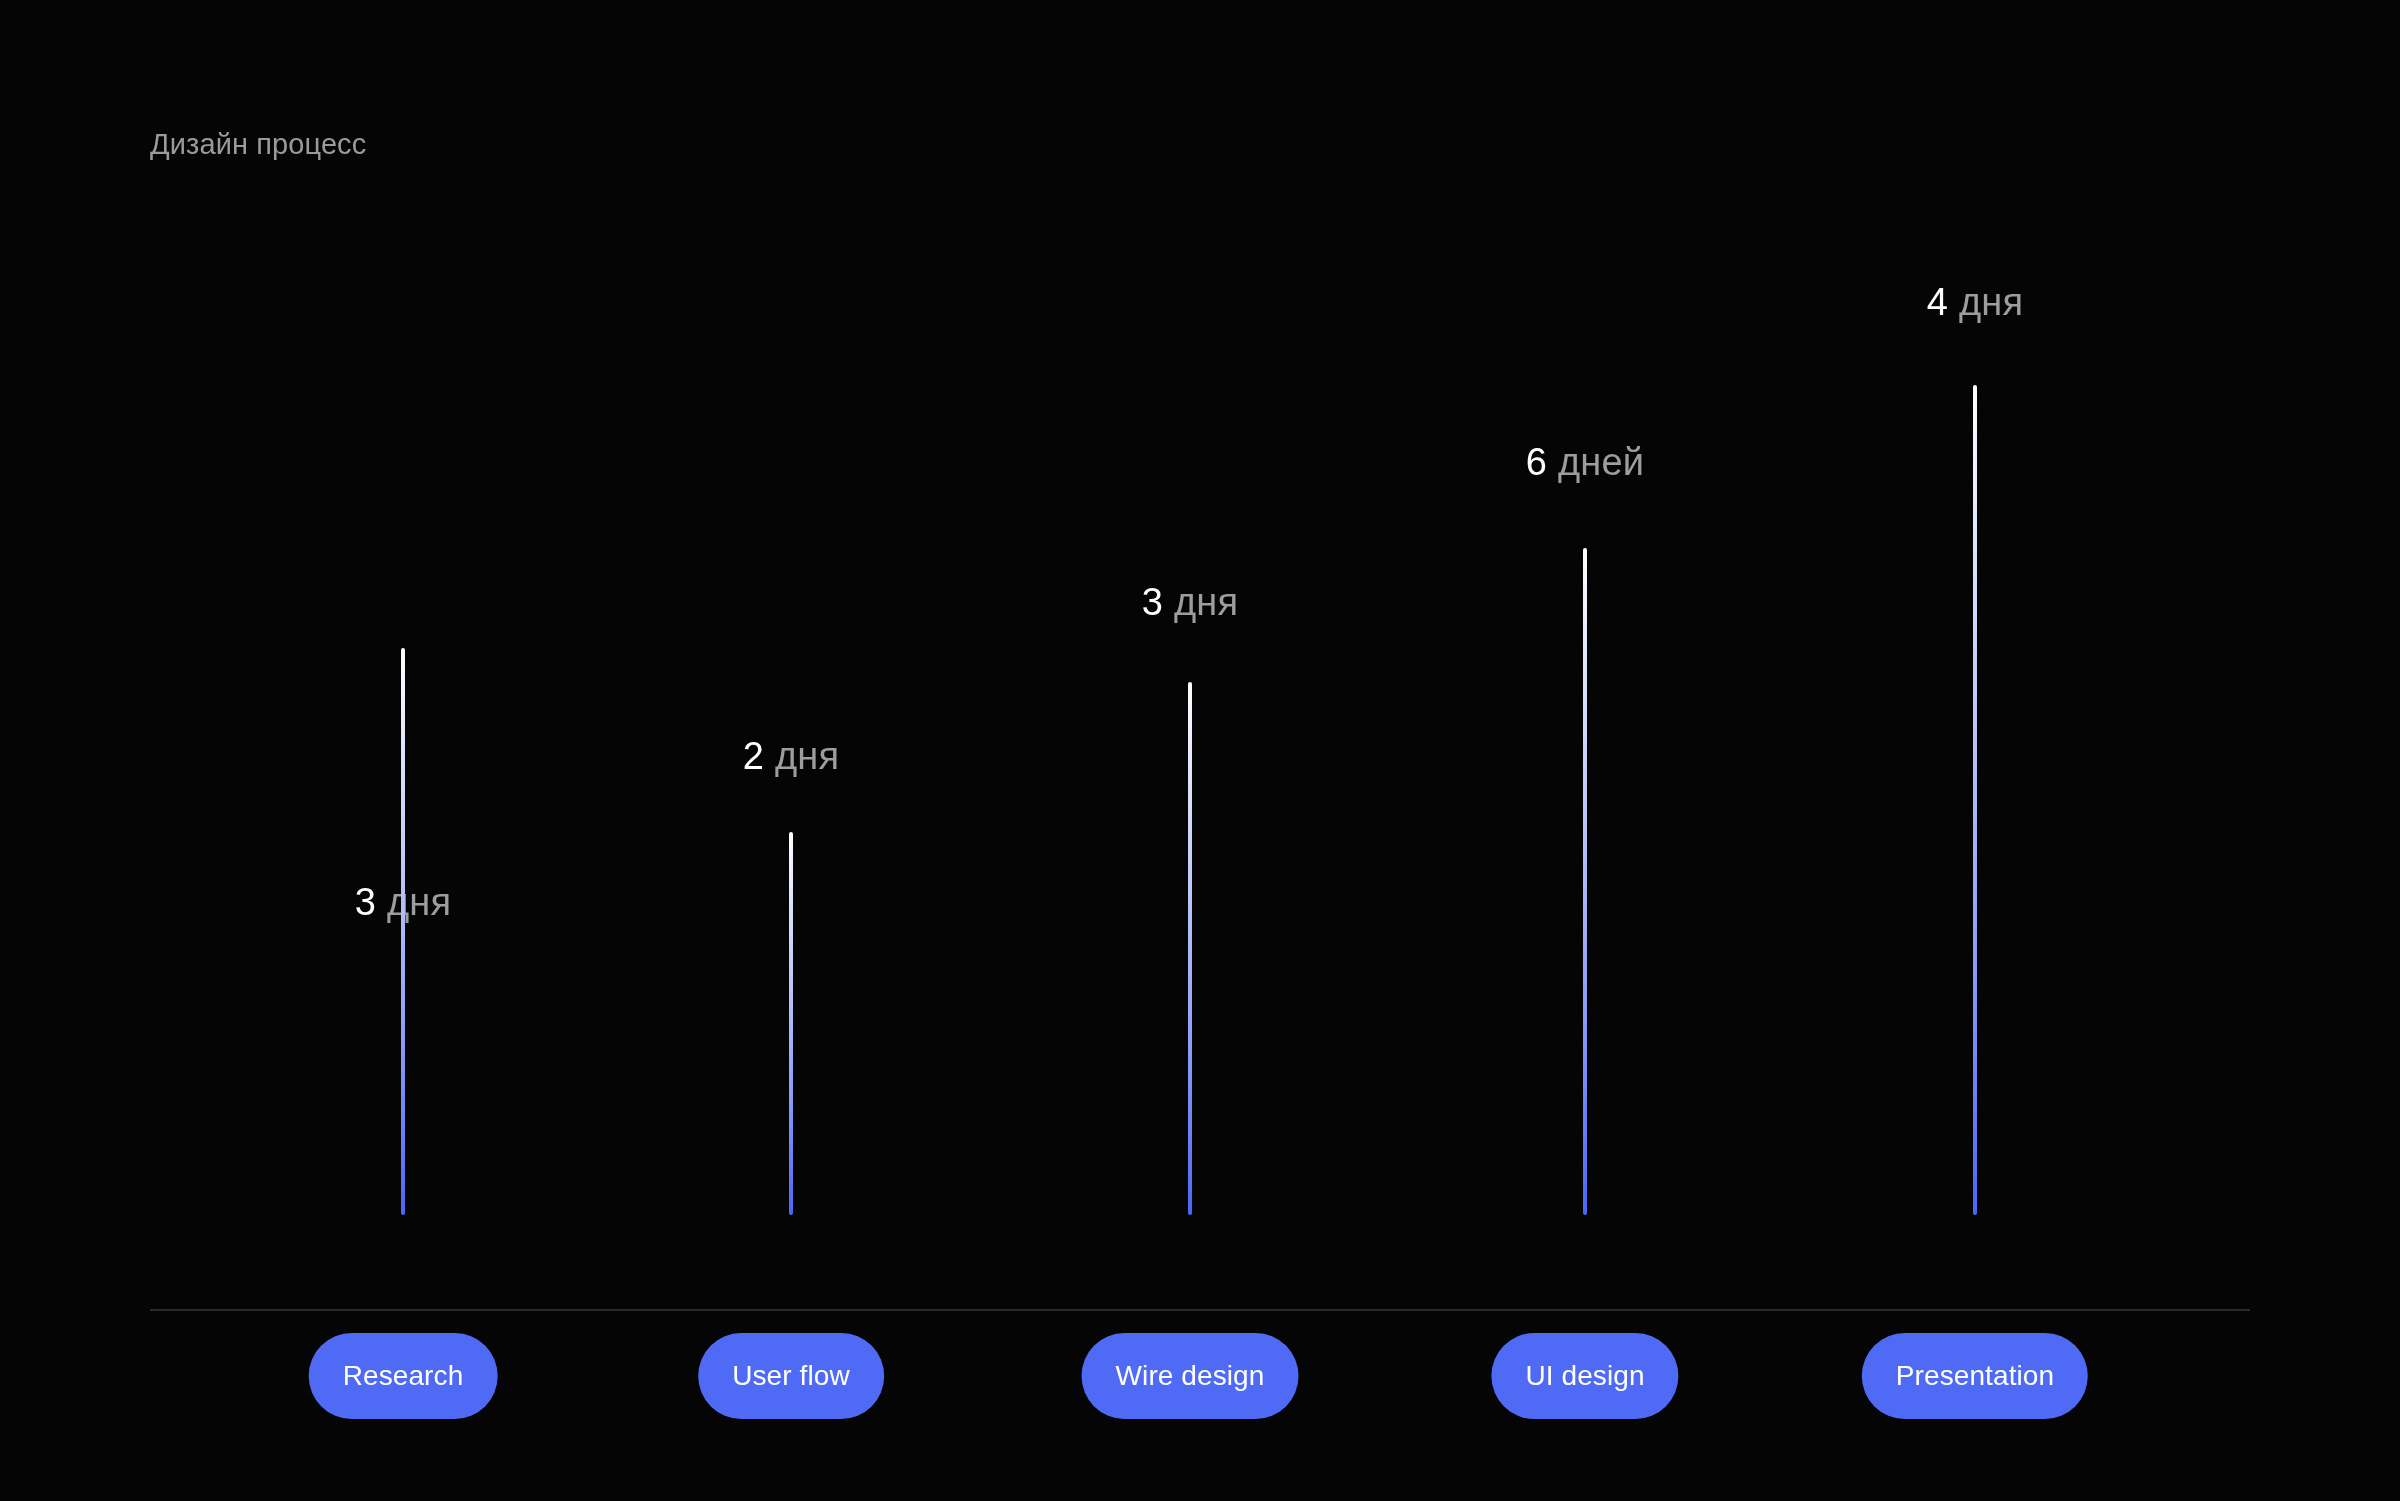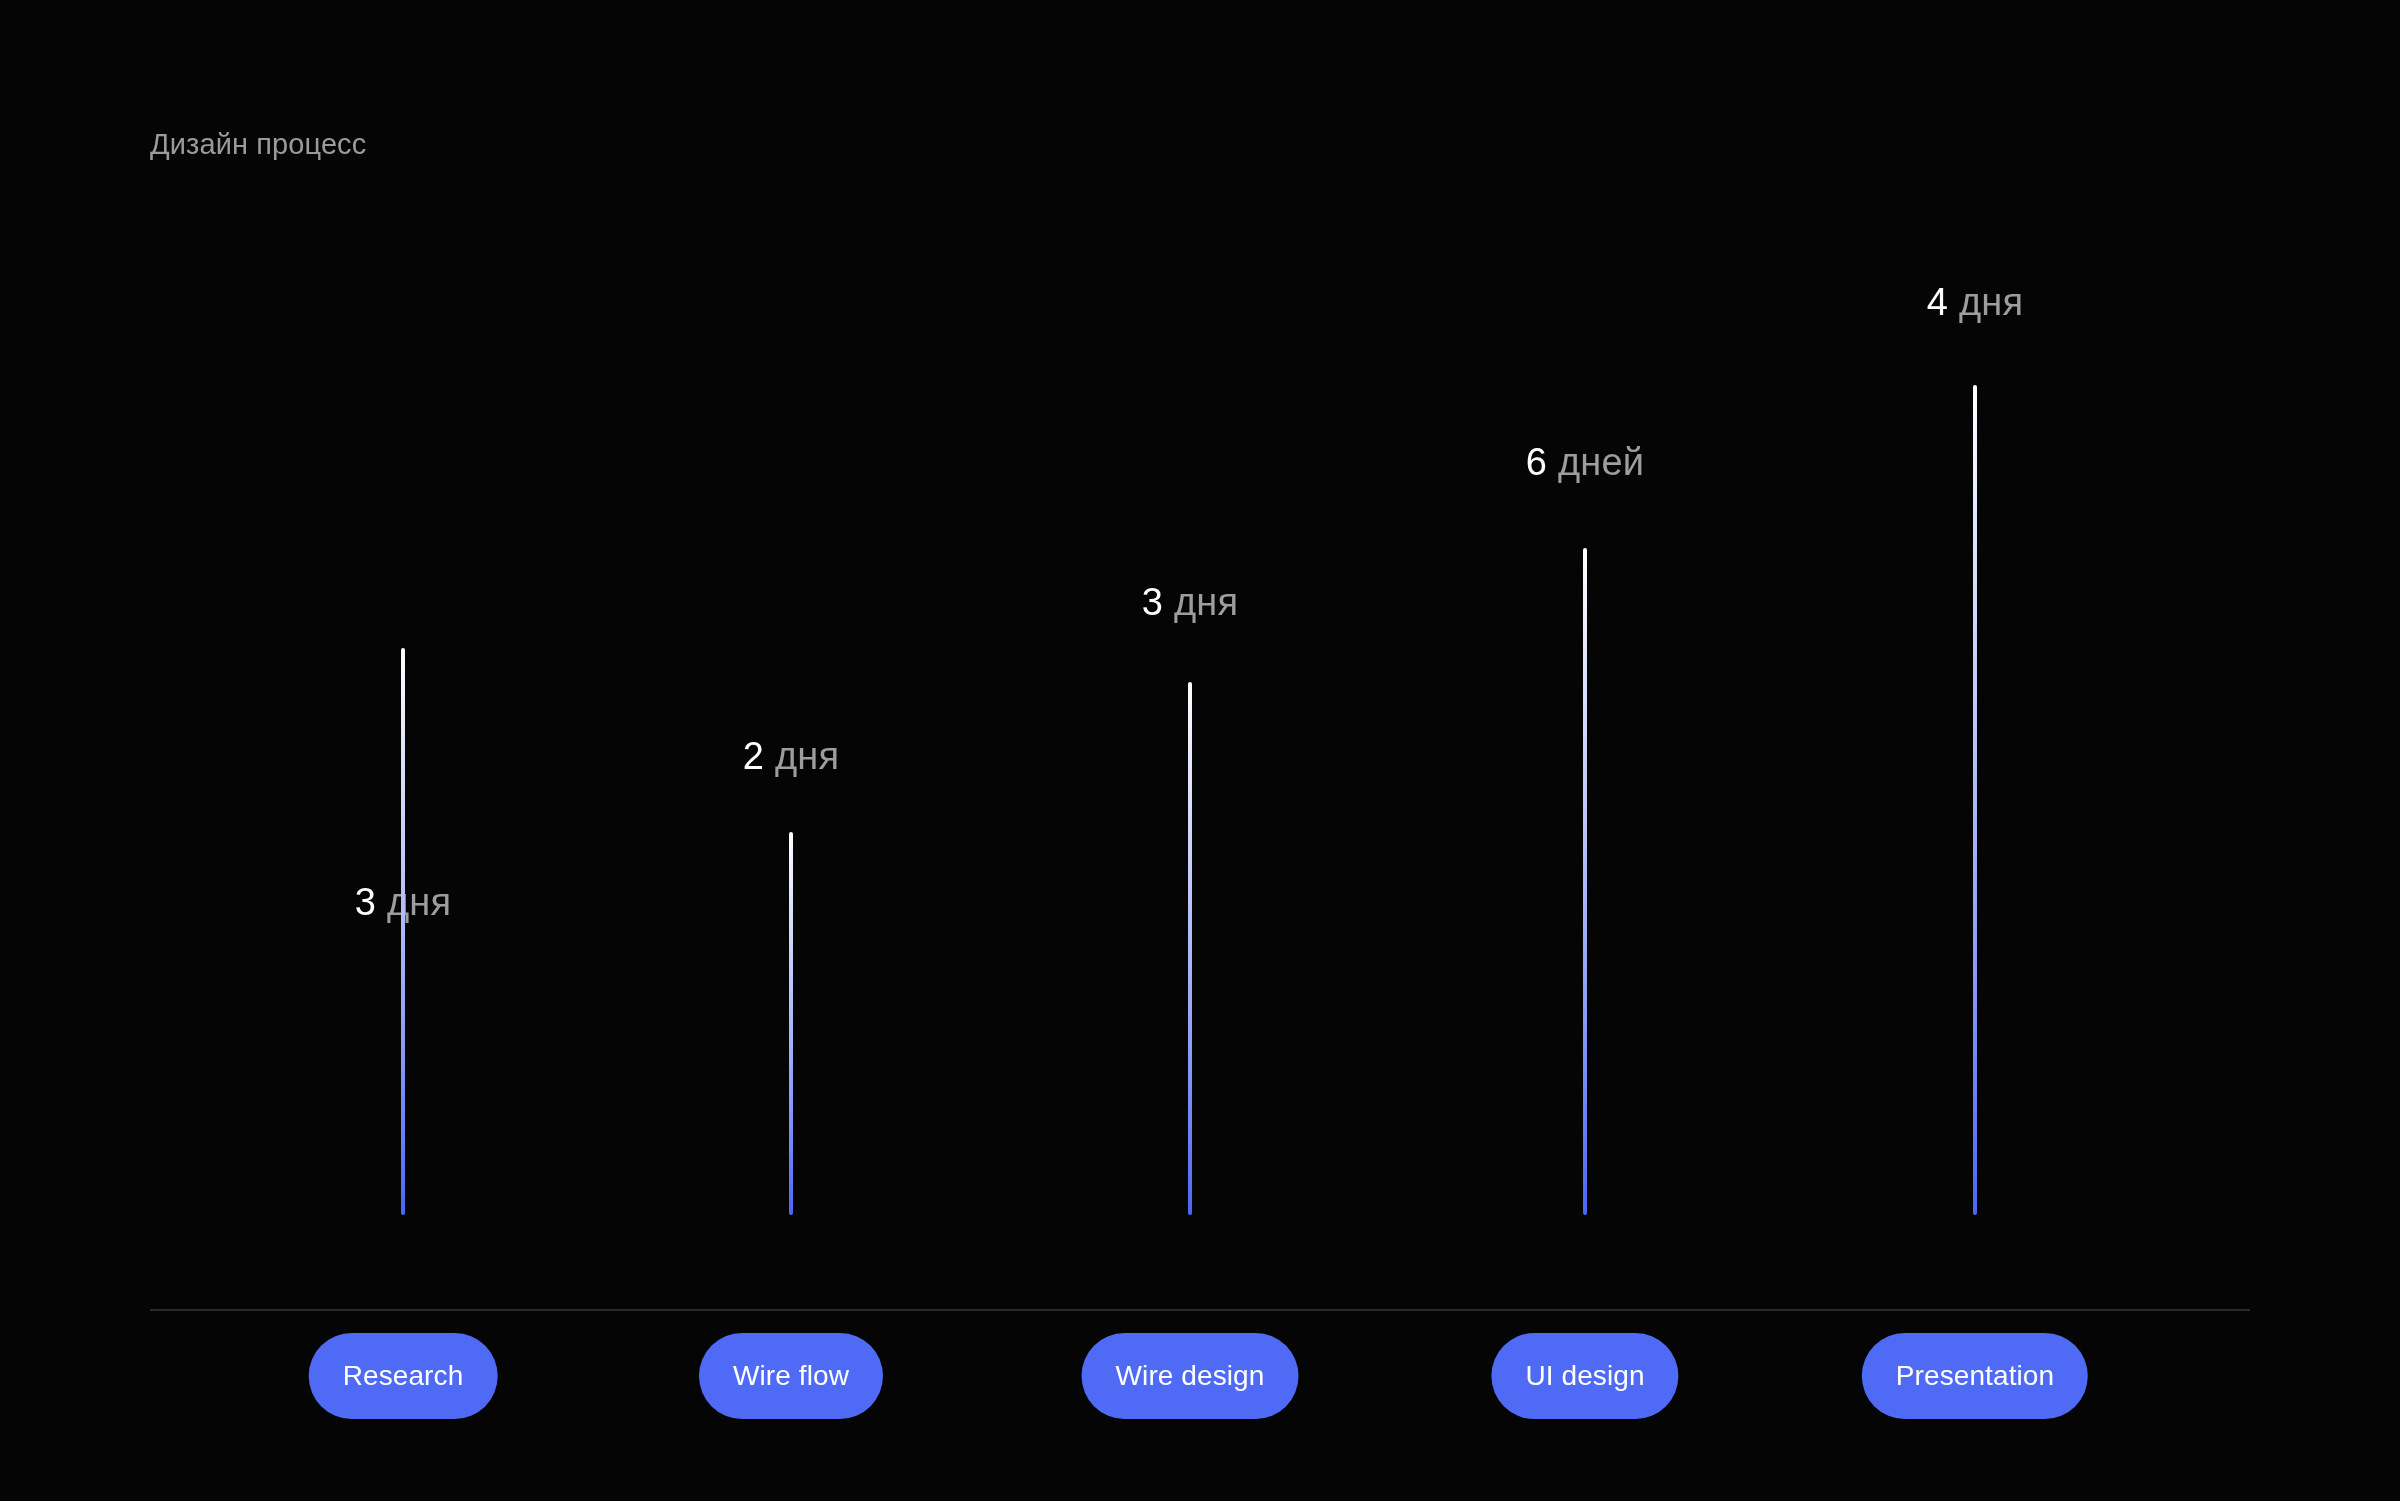--- a/index.html
+++ b/index.html
@@ -120,21 +120,21 @@
     <div id="axis-line"></div>
 
   <div class="category" style="left: 403px;">
         <div class="value-label" style="top: 883px;"><span class="num">3</span> <span class="unit">дня</span></div>
         <div class="stem" style="height: 567px;"></div>
         <div class="pill">Research</div>
       </div>
       <div class="category" style="left: 791px;">
         <div class="value-label" style="top: 737px; text-align: right;"><span class="num">2</span> <span class="unit">дня</span></div>
         <div class="stem" style="height: 383px;"></div>
-        <div class="pill">Wire flow</div>
+        <div class="pill">User flow</div>
       </div>
       <div class="category" style="left: 1190px;">
         <div class="value-label" style="top: 583px;"><span class="num">3</span> <span class="unit">дня</span></div>
         <div class="stem" style="height: 533px;"></div>
         <div class="pill">Wire design</div>
       </div>
       <div class="category" style="left: 1585px;">
         <div class="value-label" style="top: 443px;"><span class="num">6</span> <span class="unit">дней</span></div>
         <div class="stem" style="height: 667px;"></div>
         <div class="pill">UI design</div>

